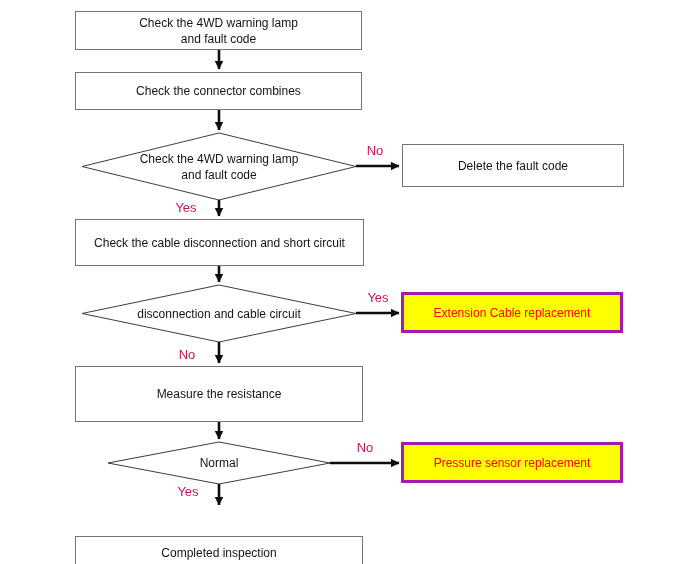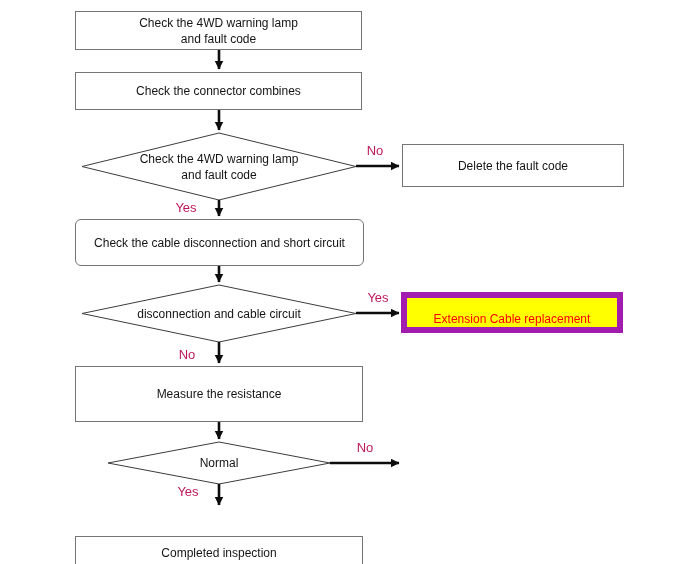--- a/index.html
+++ b/index.html
@@ -16,23 +16,22 @@
     align-items:center;justify-content:center;
     text-align:center;
     box-sizing:border-box;
     font-size:12px;line-height:16px;color:#141414;
     background:#ffffff;
     border:1px solid #757575;
     z-index:2;
   }
   .node.highlight{
     background:#ffff00;
-    border:6px solid #a21caf;
+    border:3px solid #a21caf;
     color:#ff0000;
-    justify-content:flex-end;
   }
   .diamond-text{
     position:absolute;
     display:flex;flex-direction:column;
     align-items:center;justify-content:center;
     text-align:center;
     font-size:12px;line-height:16px;color:#141414;
     background:transparent;
     z-index:2;
   }
@@ -69,40 +68,43 @@
 
   <div class="diamond-text" style="left:92px;top:137px;width:254px;height:59px;">
     <span>Check the 4WD warning lamp</span>
     <span>and fault code</span>
   </div>
 
   <div class="node" style="left:402px;top:144px;width:222px;height:43px;align-items:center;">
     <span>Delete the fault code</span>
   </div>
 
-  <div class="node" style="left:75px;top:219px;width:289px;height:47px;border-radius:6px;">
+  <div class="node" style="left:75px;top:219px;width:289px;height:47px;">
     <span>Check the cable disconnection and short circuit</span>
   </div>
 
   <div class="diamond-text" style="left:92px;top:287px;width:254px;height:53px;">
     <span>disconnection and cable circuit</span>
   </div>
 
   <div class="node highlight" style="left:401px;top:292px;width:222px;height:41px;">
     <span>Extension Cable replacement</span>
   </div>
 
   <div class="node" style="left:75px;top:366px;width:288px;height:56px;">
     <span>Measure the resistance</span>
   </div>
 
   <div class="diamond-text" style="left:120px;top:444px;width:198px;height:38px;">
     <span>Normal</span>
   </div>
 
+  <div class="node highlight" style="left:401px;top:442px;width:222px;height:41px;">
+    <span>Pressure sensor replacement</span>
+  </div>
 
   <div class="node" style="left:75px;top:508px;width:288px;height:33px;margin-top:28px;">
     <span>Completed inspection</span>
   </div>
 
   <div class="edge-label" style="left:358px;top:143px;width:34px;">No</div>
   <div class="edge-label" style="left:168px;top:200px;width:36px;">Yes</div>
   <div class="edge-label" style="left:360px;top:290px;width:36px;">Yes</div>
   <div class="edge-label" style="left:170px;top:347px;width:34px;">No</div>
   <div class="edge-label" style="left:348px;top:440px;width:34px;">No</div>

